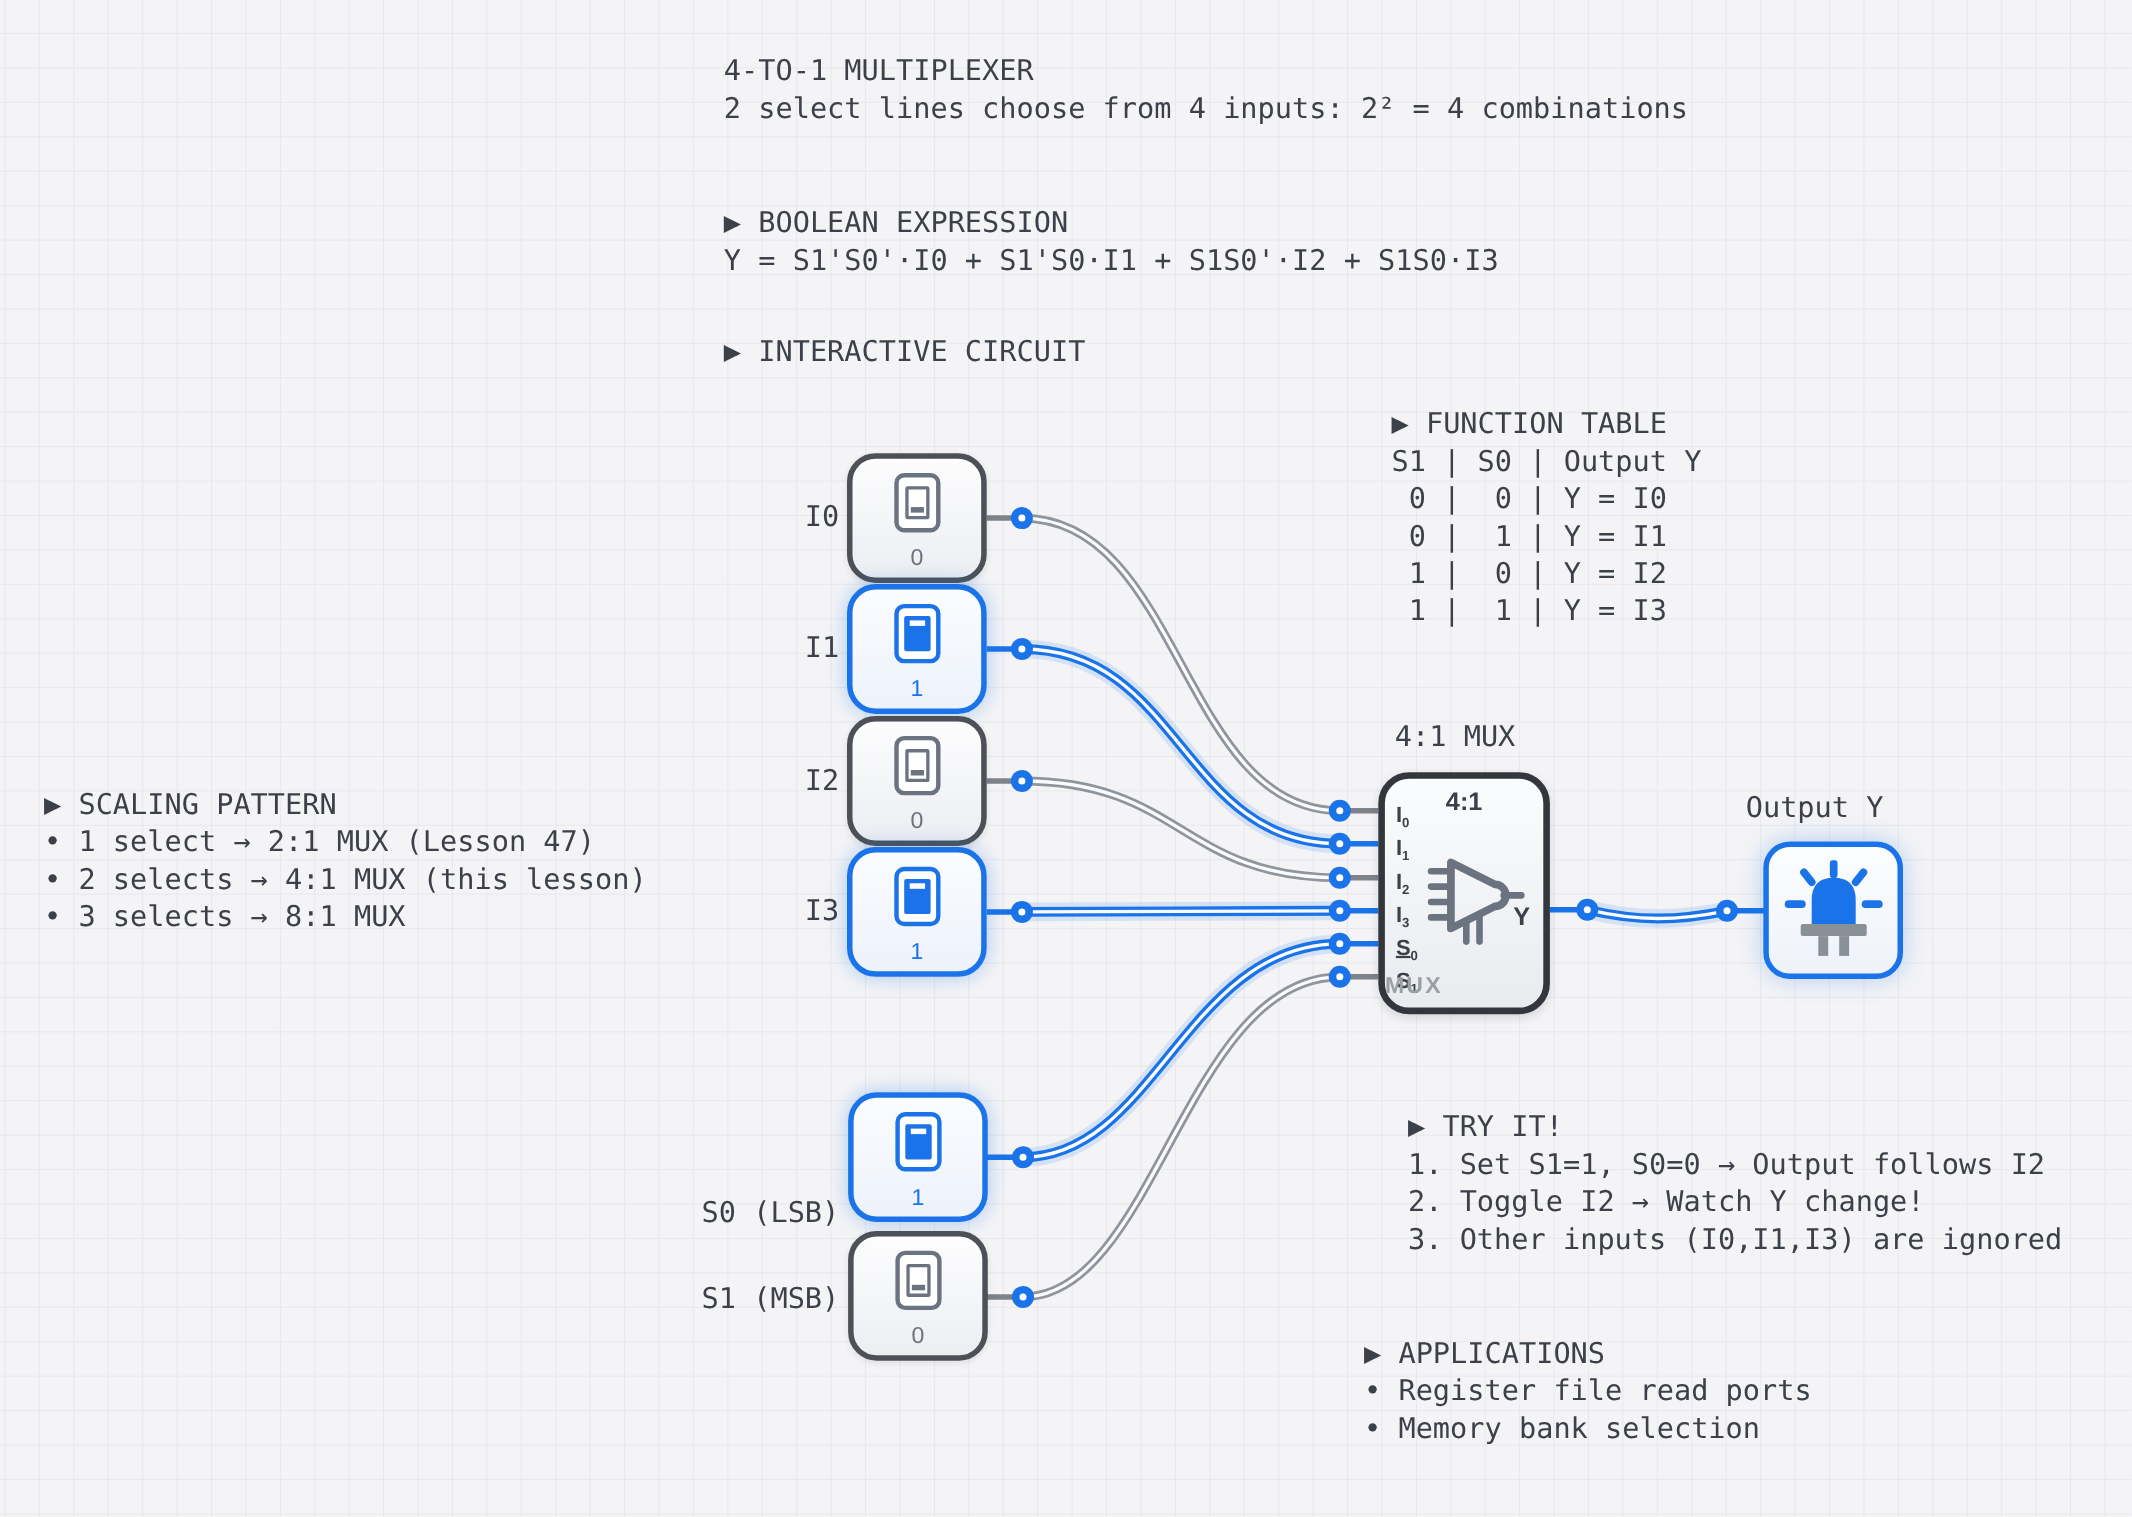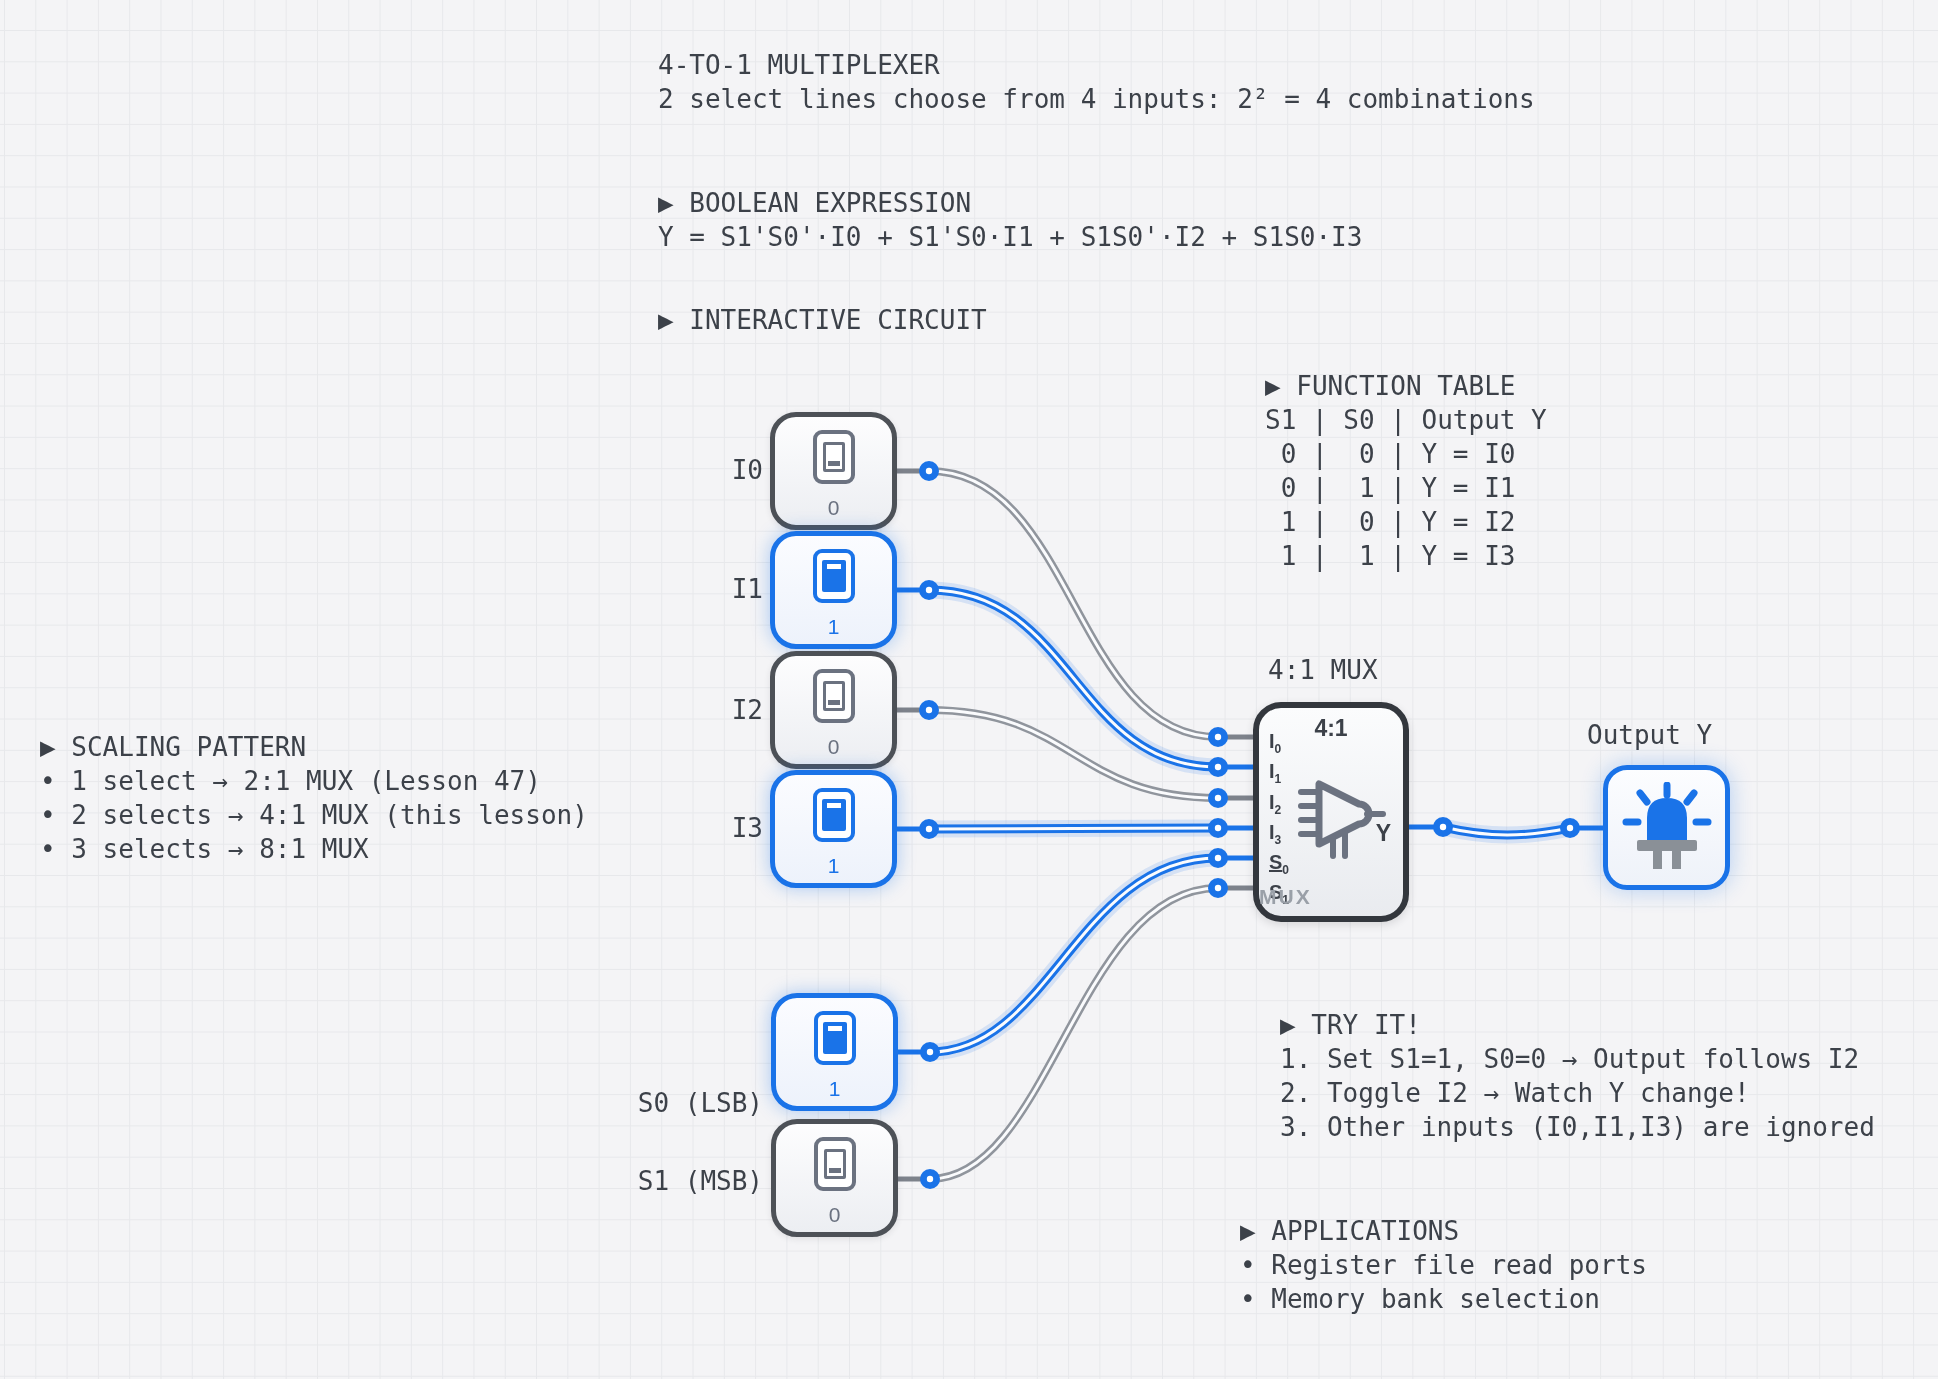--- a/index.html
+++ b/index.html
@@ -91,21 +91,21 @@
 
   <div class="tblock" style="left:1265px; top:369px;">
     <div class="tline">▶ FUNCTION TABLE</div>
     <div class="tline">S1 | S0 | Output Y</div>
     <div class="tline"> 0 |  0 | Y = I0</div>
     <div class="tline"> 0 |  1 | Y = I1</div>
     <div class="tline"> 1 |  0 | Y = I2</div>
     <div class="tline"> 1 |  1 | Y = I3</div>
   </div>
 
-  <div class="tblock" style="left:40px; top:730px;">
+  <div class="tblock" style="left:40px; top:715px;">
     <div class="tline">▶ SCALING PATTERN</div>
     <div class="tline">• 1 select → 2:1 MUX (Lesson 47)</div>
     <div class="tline">• 2 selects → 4:1 MUX (this lesson)</div>
     <div class="tline">• 3 selects → 8:1 MUX</div>
   </div>
 
   <div class="tblock" style="left:1240px; top:1008px;margin-left:40px;">
     <div class="tline">▶ TRY IT!</div>
     <div class="tline">1. Set S1=1, S0=0 → Output follows I2</div>
     <div class="tline">2. Toggle I2 → Watch Y change!</div>

